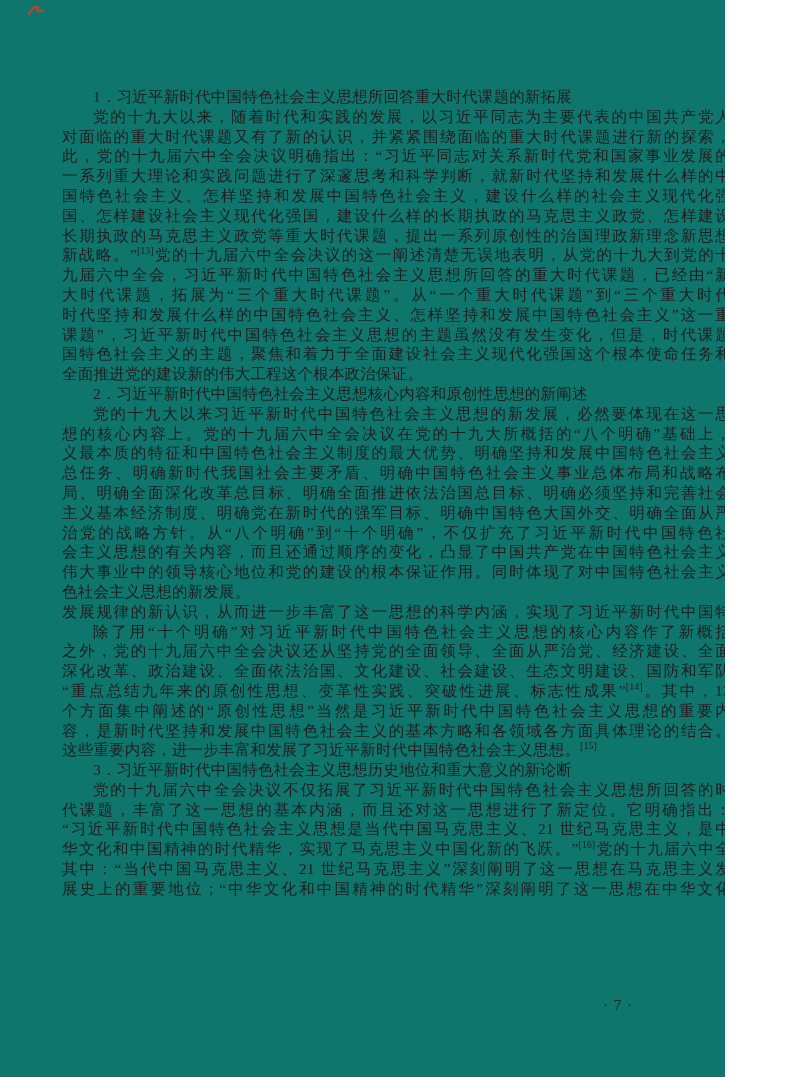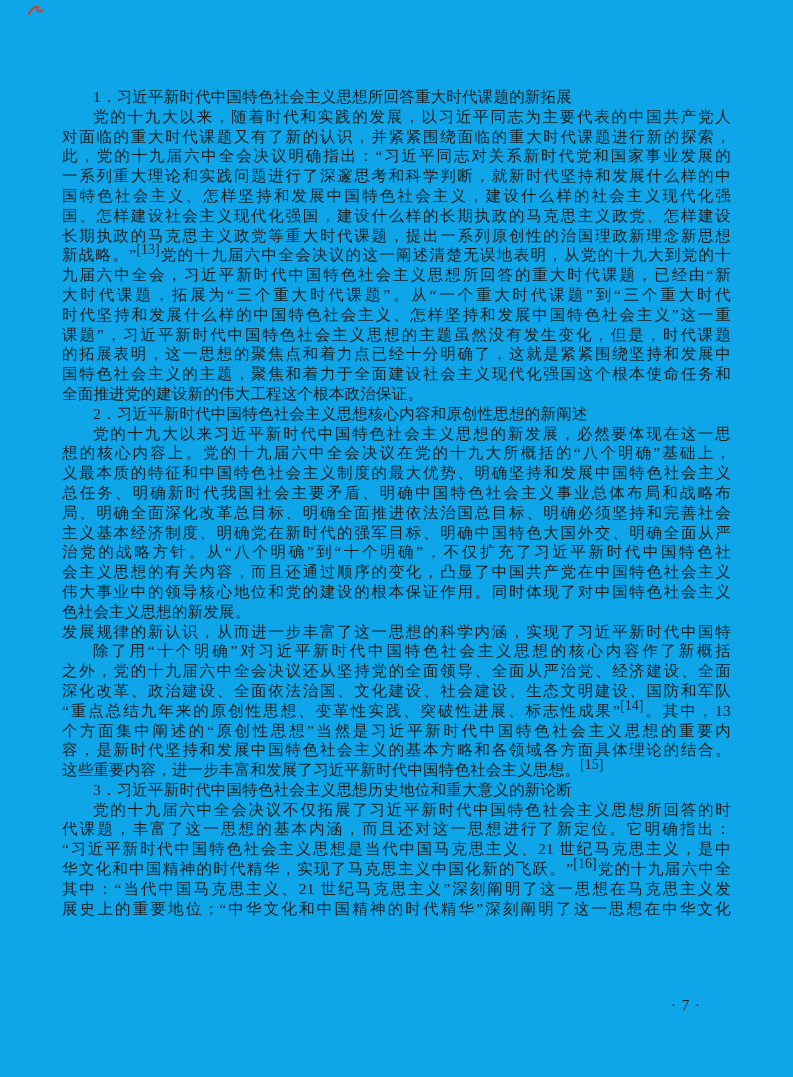--- a/index.html
+++ b/index.html
@@ -2,23 +2,23 @@
 <html><head>
 <meta charset="utf-8">
 <style>
   html, body {
     margin: 0;
     padding: 0;
     background: #ffffff;
   }
   .page {
     position: relative;
-    width: 793px;
+    width: 725px;
     height: 1077px;
-    background: #0ea5e9;
+    background: #0f766e;
     overflow: hidden;
     font-family: "Liberation Serif", "DejaVu Serif", serif;
     color: #1e1e1e;
   }
   .red-mark {
     position: absolute;
     left: 26px;
     top: 4px;
     width: 20px;
     height: 16px;
@@ -42,21 +42,21 @@
   .line.lastline {
     text-align: right;
     text-align-last: left;
   }
   .line.heading {
     text-align: left;
     text-align-last: left;
     text-indent: 2em;
   }
   sup.ref {
-    font-size: 14px;
+    font-size: 10px;
     line-height: 0;
     vertical-align: super;
     letter-spacing: 0;
   }
   .page-number {
     position: absolute;
     top: 997px;
     right: 92px;
     font-size: 15px;
     line-height: 16px;
@@ -80,21 +80,20 @@
       <div class="line">此，党的十九届六中全会决议明确指出：“习近平同志对关系新时代党和国家事业发展的</div>
       <div class="line">一系列重大理论和实践问题进行了深邃思考和科学判断，就新时代坚持和发展什么样的中</div>
       <div class="line">国特色社会主义、怎样坚持和发展中国特色社会主义，建设什么样的社会主义现代化强</div>
       <div class="line">国、怎样建设社会主义现代化强国，建设什么样的长期执政的马克思主义政党、怎样建设</div>
       <div class="line">长期执政的马克思主义政党等重大时代课题，提出一系列原创性的治国理政新理念新思想</div>
       <div class="line">新战略。”<sup class="ref">[13]</sup>党的十九届六中全会决议的这一阐述清楚无误地表明，从党的十九大到党的十</div>
       <div class="line">九届六中全会，习近平新时代中国特色社会主义思想所回答的重大时代课题，已经由“新</div>
       <div class="line">大时代课题，拓展为“三个重大时代课题”。从“一个重大时代课题”到“三个重大时代</div>
       <div class="line">时代坚持和发展什么样的中国特色社会主义、怎样坚持和发展中国特色社会主义”这一重</div>
       <div class="line">课题”，习近平新时代中国特色社会主义思想的主题虽然没有发生变化，但是，时代课题</div>
-      <div class="line">的拓展表明，这一思想的聚焦点和着力点已经十分明确了，这就是紧紧围绕坚持和发展中</div>
       <div class="line">国特色社会主义的主题，聚焦和着力于全面建设社会主义现代化强国这个根本使命任务和</div>
       <div class="line lastline">全面推进党的建设新的伟大工程这个根本政治保证。</div>
       <div class="line heading">2．习近平新时代中国特色社会主义思想核心内容和原创性思想的新阐述</div>
       <div class="line first">党的十九大以来习近平新时代中国特色社会主义思想的新发展，必然要体现在这一思</div>
       <div class="line">想的核心内容上。党的十九届六中全会决议在党的十九大所概括的“八个明确”基础上，</div>
       <div class="line">义最本质的特征和中国特色社会主义制度的最大优势、明确坚持和发展中国特色社会主义</div>
       <div class="line">总任务、明确新时代我国社会主要矛盾、明确中国特色社会主义事业总体布局和战略布</div>
       <div class="line">局、明确全面深化改革总目标、明确全面推进依法治国总目标、明确必须坚持和完善社会</div>
       <div class="line">主义基本经济制度、明确党在新时代的强军目标、明确中国特色大国外交、明确全面从严</div>
       <div class="line">治党的战略方针。从“八个明确”到“十个明确”，不仅扩充了习近平新时代中国特色社</div>

